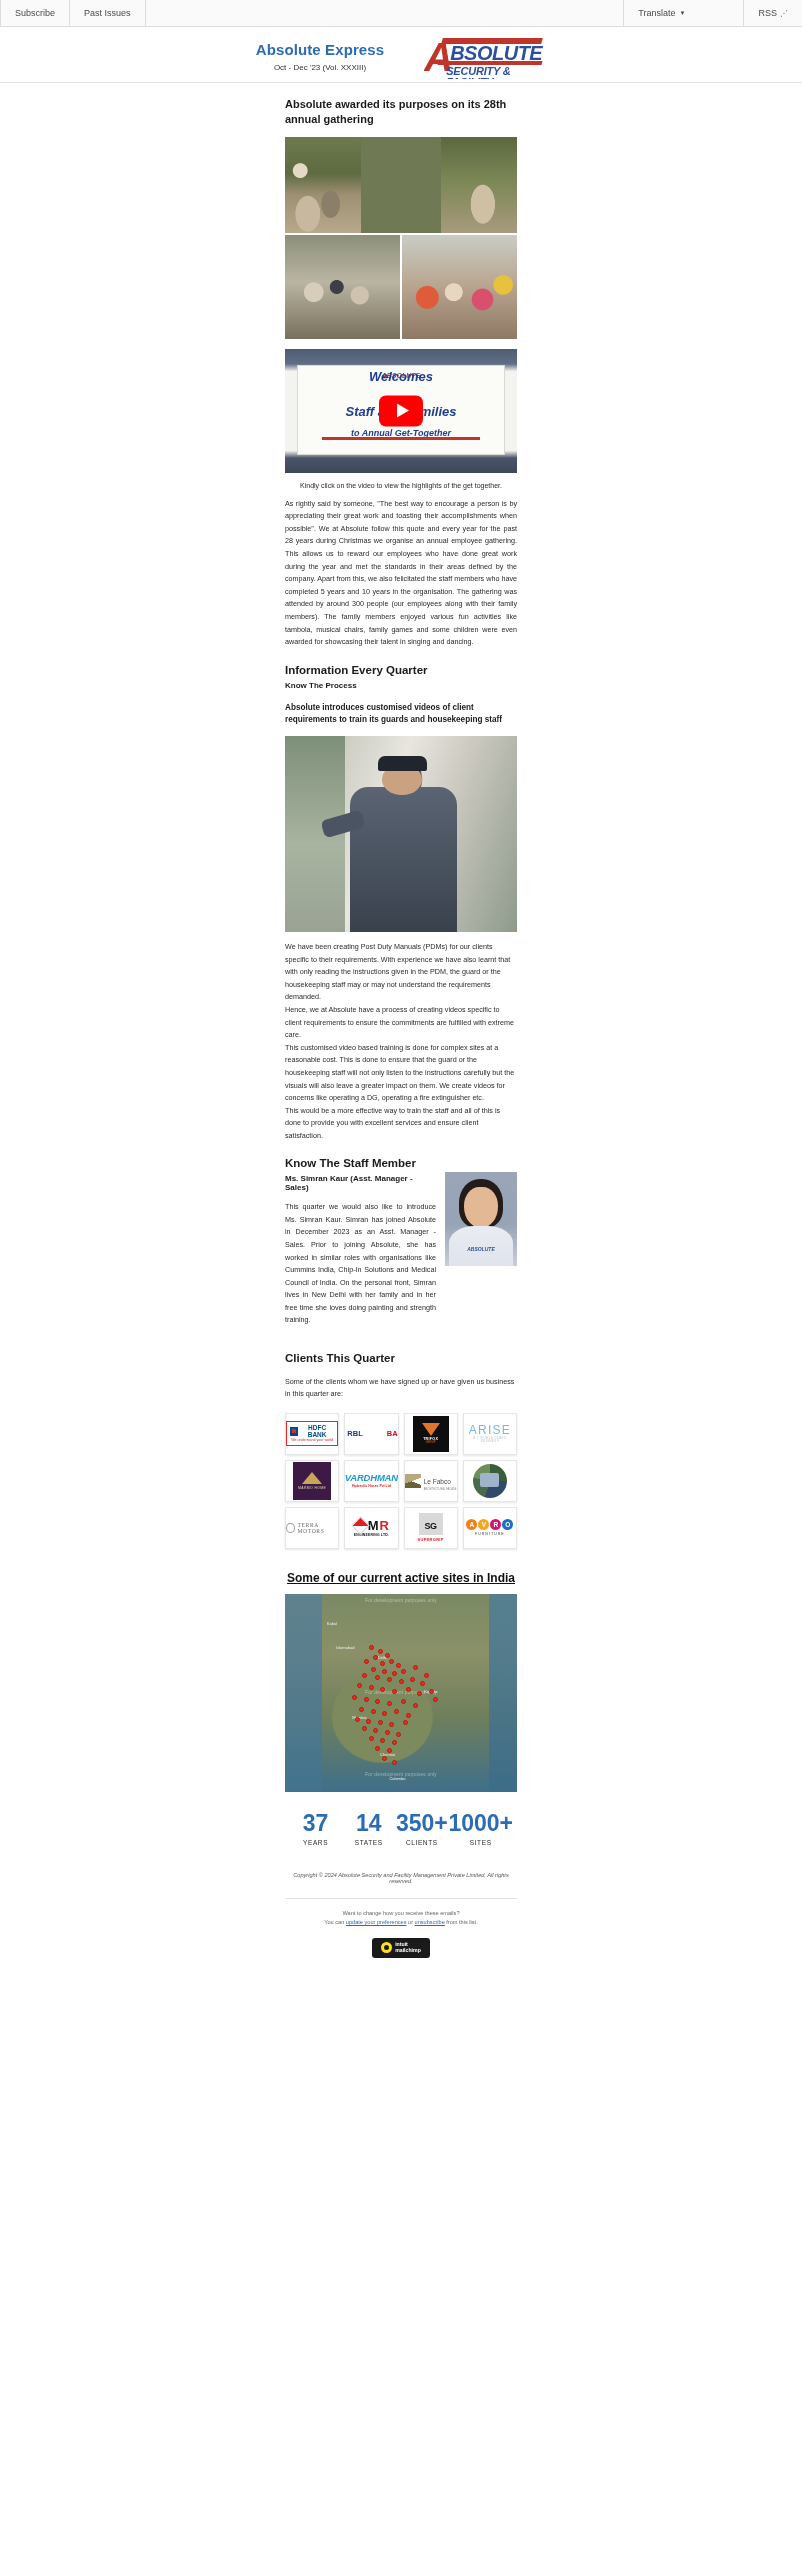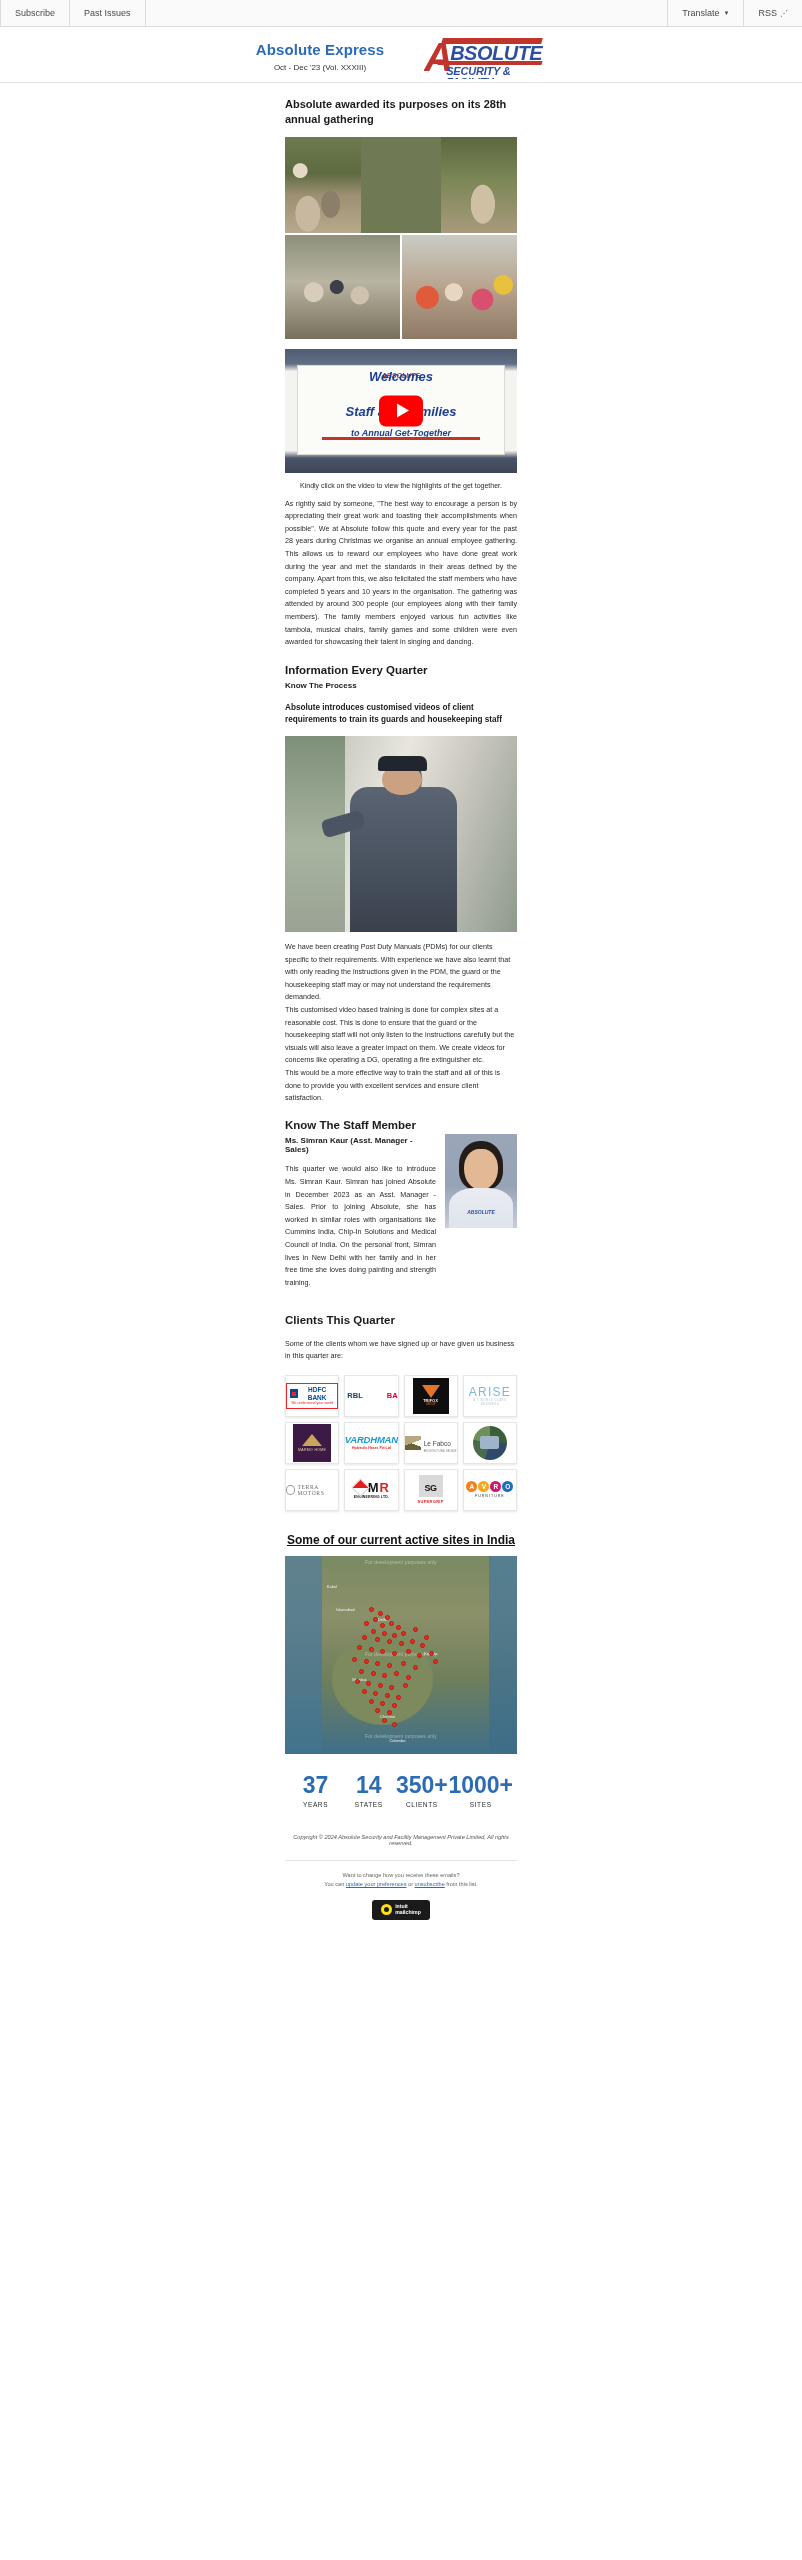--- a/index.html
+++ b/index.html
@@ -15,21 +15,21 @@
   .mc-bar {
     height: 27px;
     background: #fafafa;
     border-bottom: 1px solid #dcdcdc;
     display: flex;
     align-items: stretch;
     font-size: 9px;
     color: #4a4a4a;
   }
   .mc-bar-left { display: flex; }
-  .mc-bar-right { display: flex; margin-left: auto; }
+  .mc-bar-right { display: flex; margin-left: auto; gap: 44px; }
   .mc-btn {
     display: flex; align-items: center;
     padding: 0 14px;
     border-right: 1px solid #dcdcdc;
     white-space: nowrap;
     cursor: pointer;
   }
   .mc-bar-left .mc-btn:first-child { border-left: 1px solid #dcdcdc; }
   .mc-bar-right .mc-btn { border-right: none; border-left: 1px solid #dcdcdc; }
   .caret { margin-left: 4px; font-size: 6px; }
@@ -521,20 +521,21 @@
 
     <div class="guard-img">
       <div class="guard-wall-l"></div>
       <div class="guard-body"></div>
       <div class="guard-head"></div>
       <div class="guard-cap"></div>
       <div class="guard-arm"></div>
     </div>
 
     <p class="body left">We have been creating Post Duty Manuals (PDMs) for our clients specific to their requirements. With experience we have also learnt that with only reading the instructions given in the PDM, the guard or the housekeeping staff may or may not understand the requirements demanded.</p>
+    <p class="body left" style="margin-top:0">Hence, we at Absolute have a process of creating videos specific to client requirements to ensure the commitments are fulfilled with extreme care.</p>
     <p class="body left" style="margin-top:0">This customised video based training is done for complex sites at a reasonable cost. This is done to ensure that the guard or the housekeeping staff will not only listen to the instructions carefully but the visuals will also leave a greater impact on them. We create videos for concerns like operating a DG, operating a fire extinguisher etc.</p>
     <p class="body left" style="margin-top:0">This would be a more effective way to train the staff and all of this is done to provide you with excellent services and ensure client satisfaction.</p>
 
     <div class="staff-wrap">
       <div class="staff-text">
         <h2 class="sec" style="margin-top:0">Know The Staff Member</h2>
         <h3 class="subhead">Ms. Simran Kaur (Asst. Manager - Sales)</h3>
         <p class="body">This quarter we would also like to introduce Ms. Simran Kaur. Simran has joined Absolute in December 2023 as an Asst. Manager - Sales. Prior to joining Absolute, she has worked in similar roles with organisations like Cummins India, Chip-In Solutions and Medical Council of India. On the personal front, Simran lives in New Delhi with her family and in her free time she loves doing painting and strength training.</p>
       </div>
       <div class="staff-photo">

